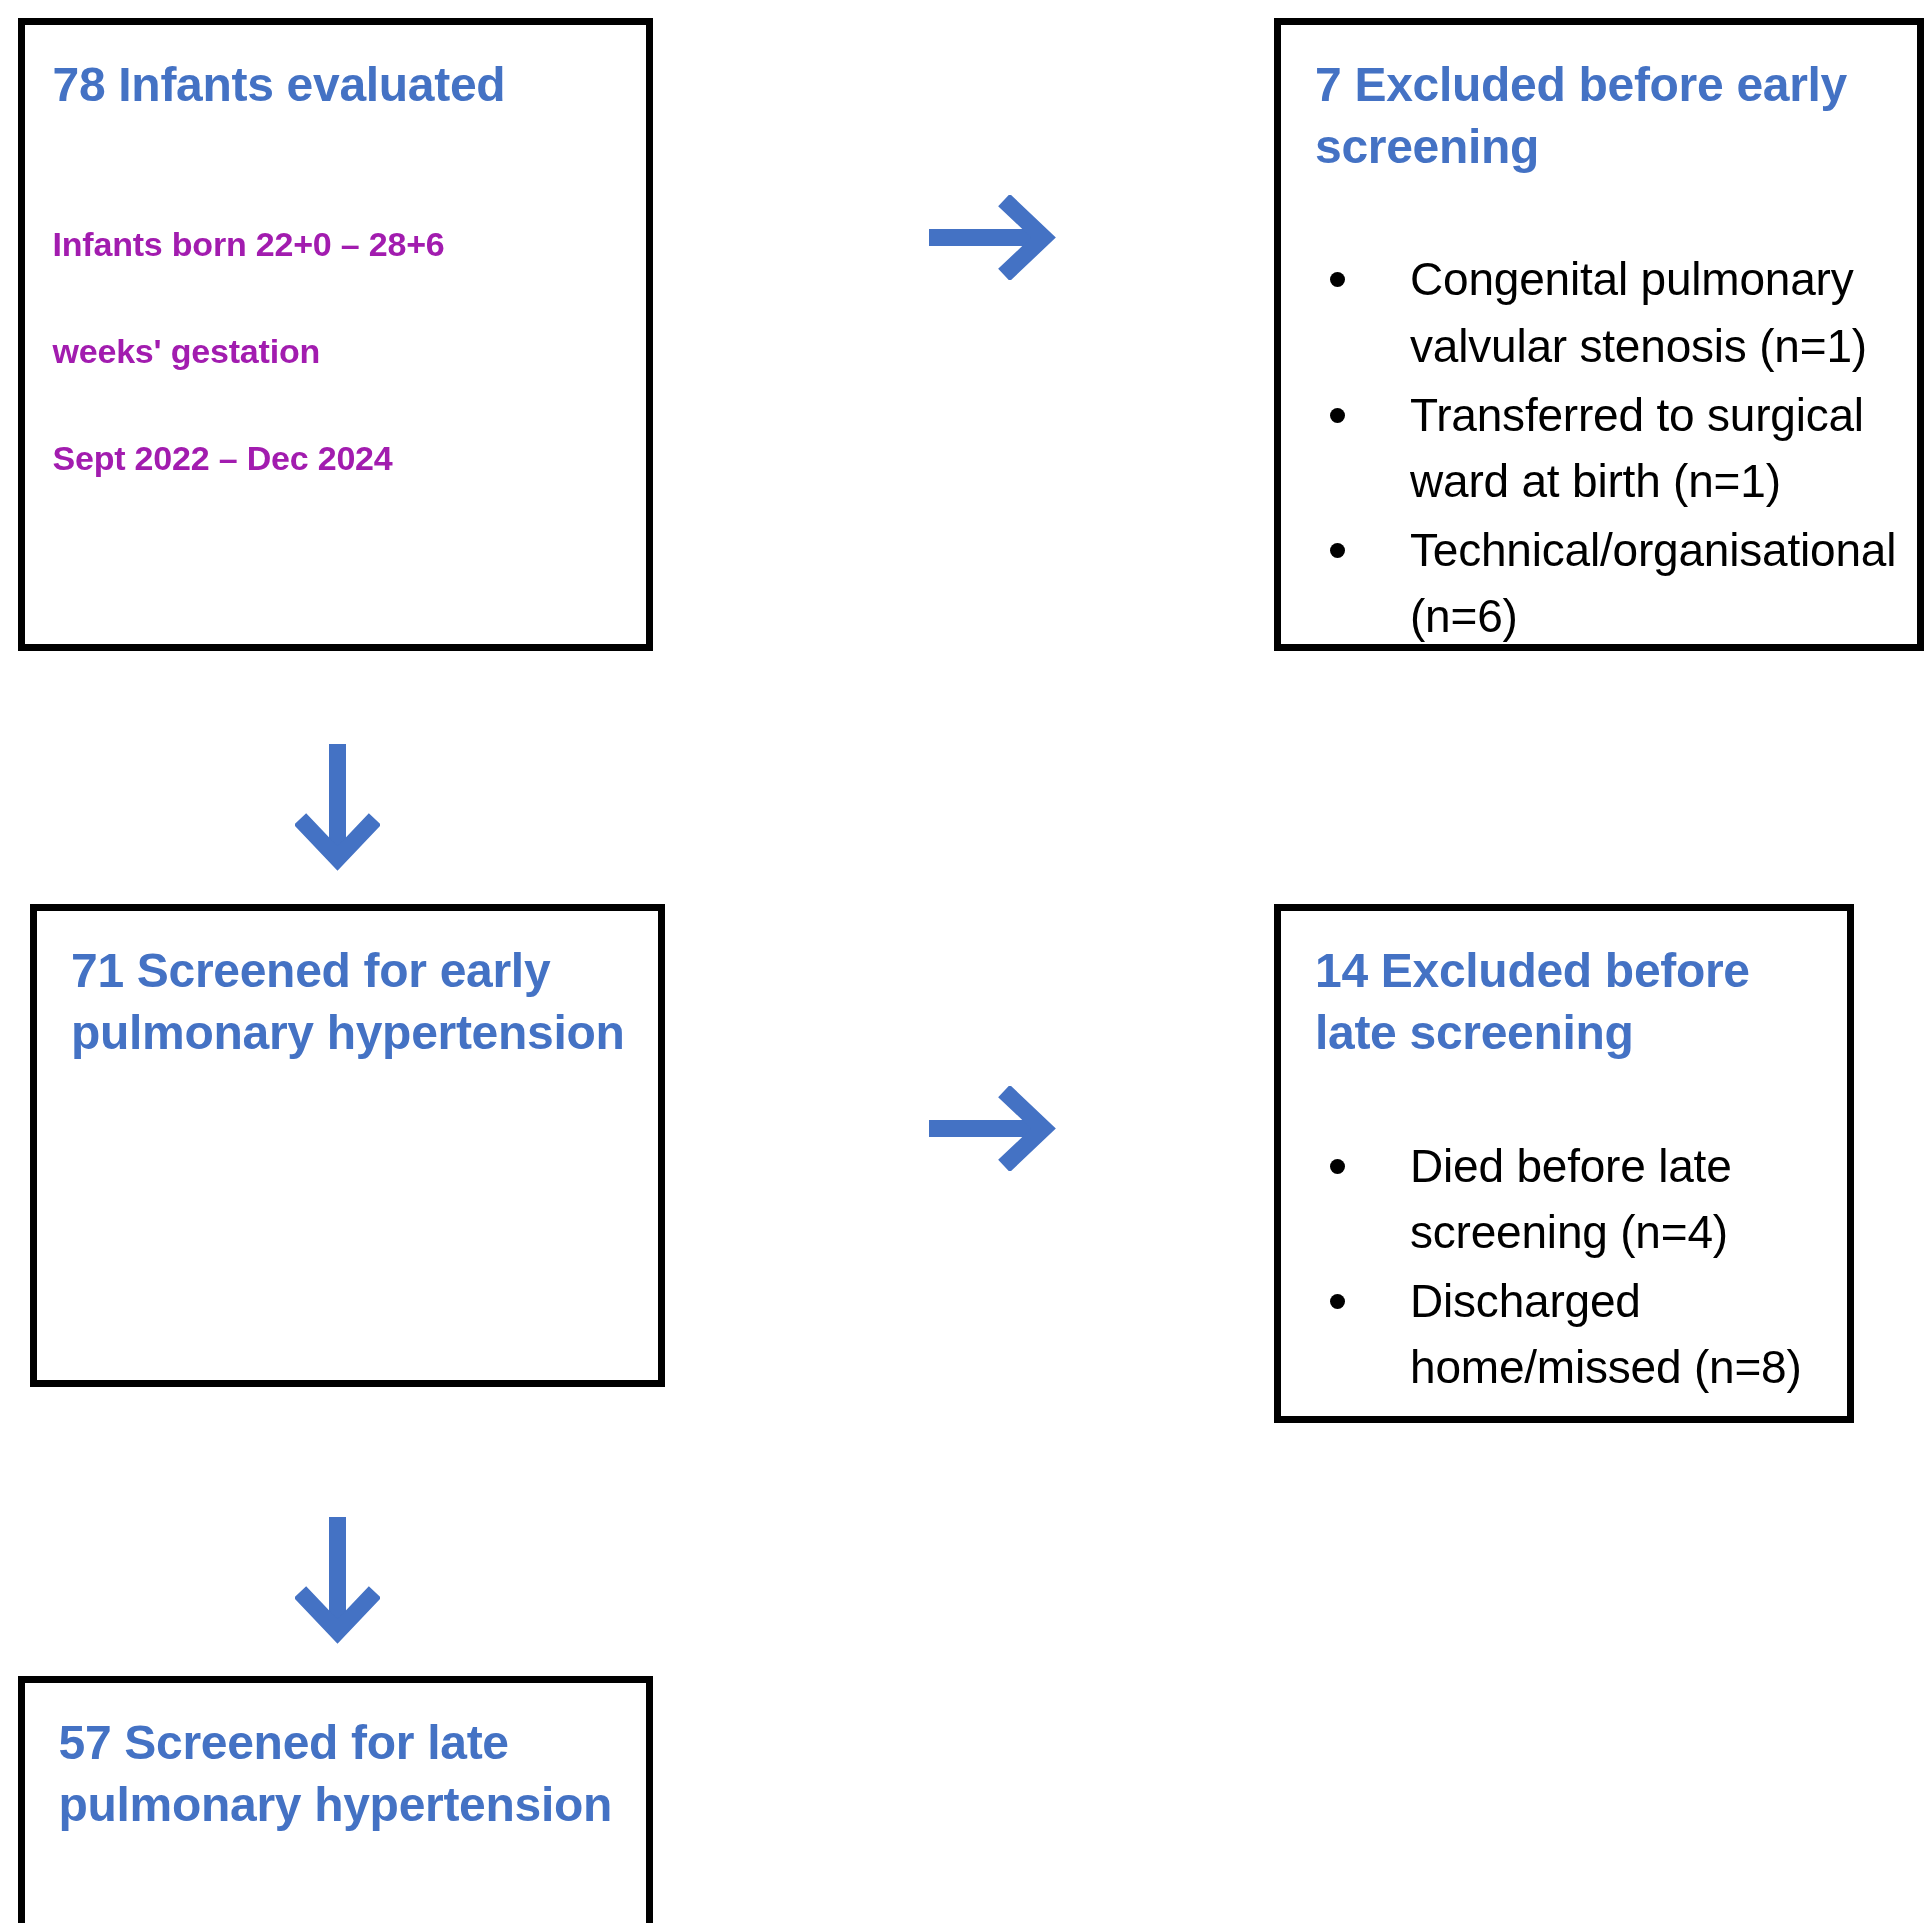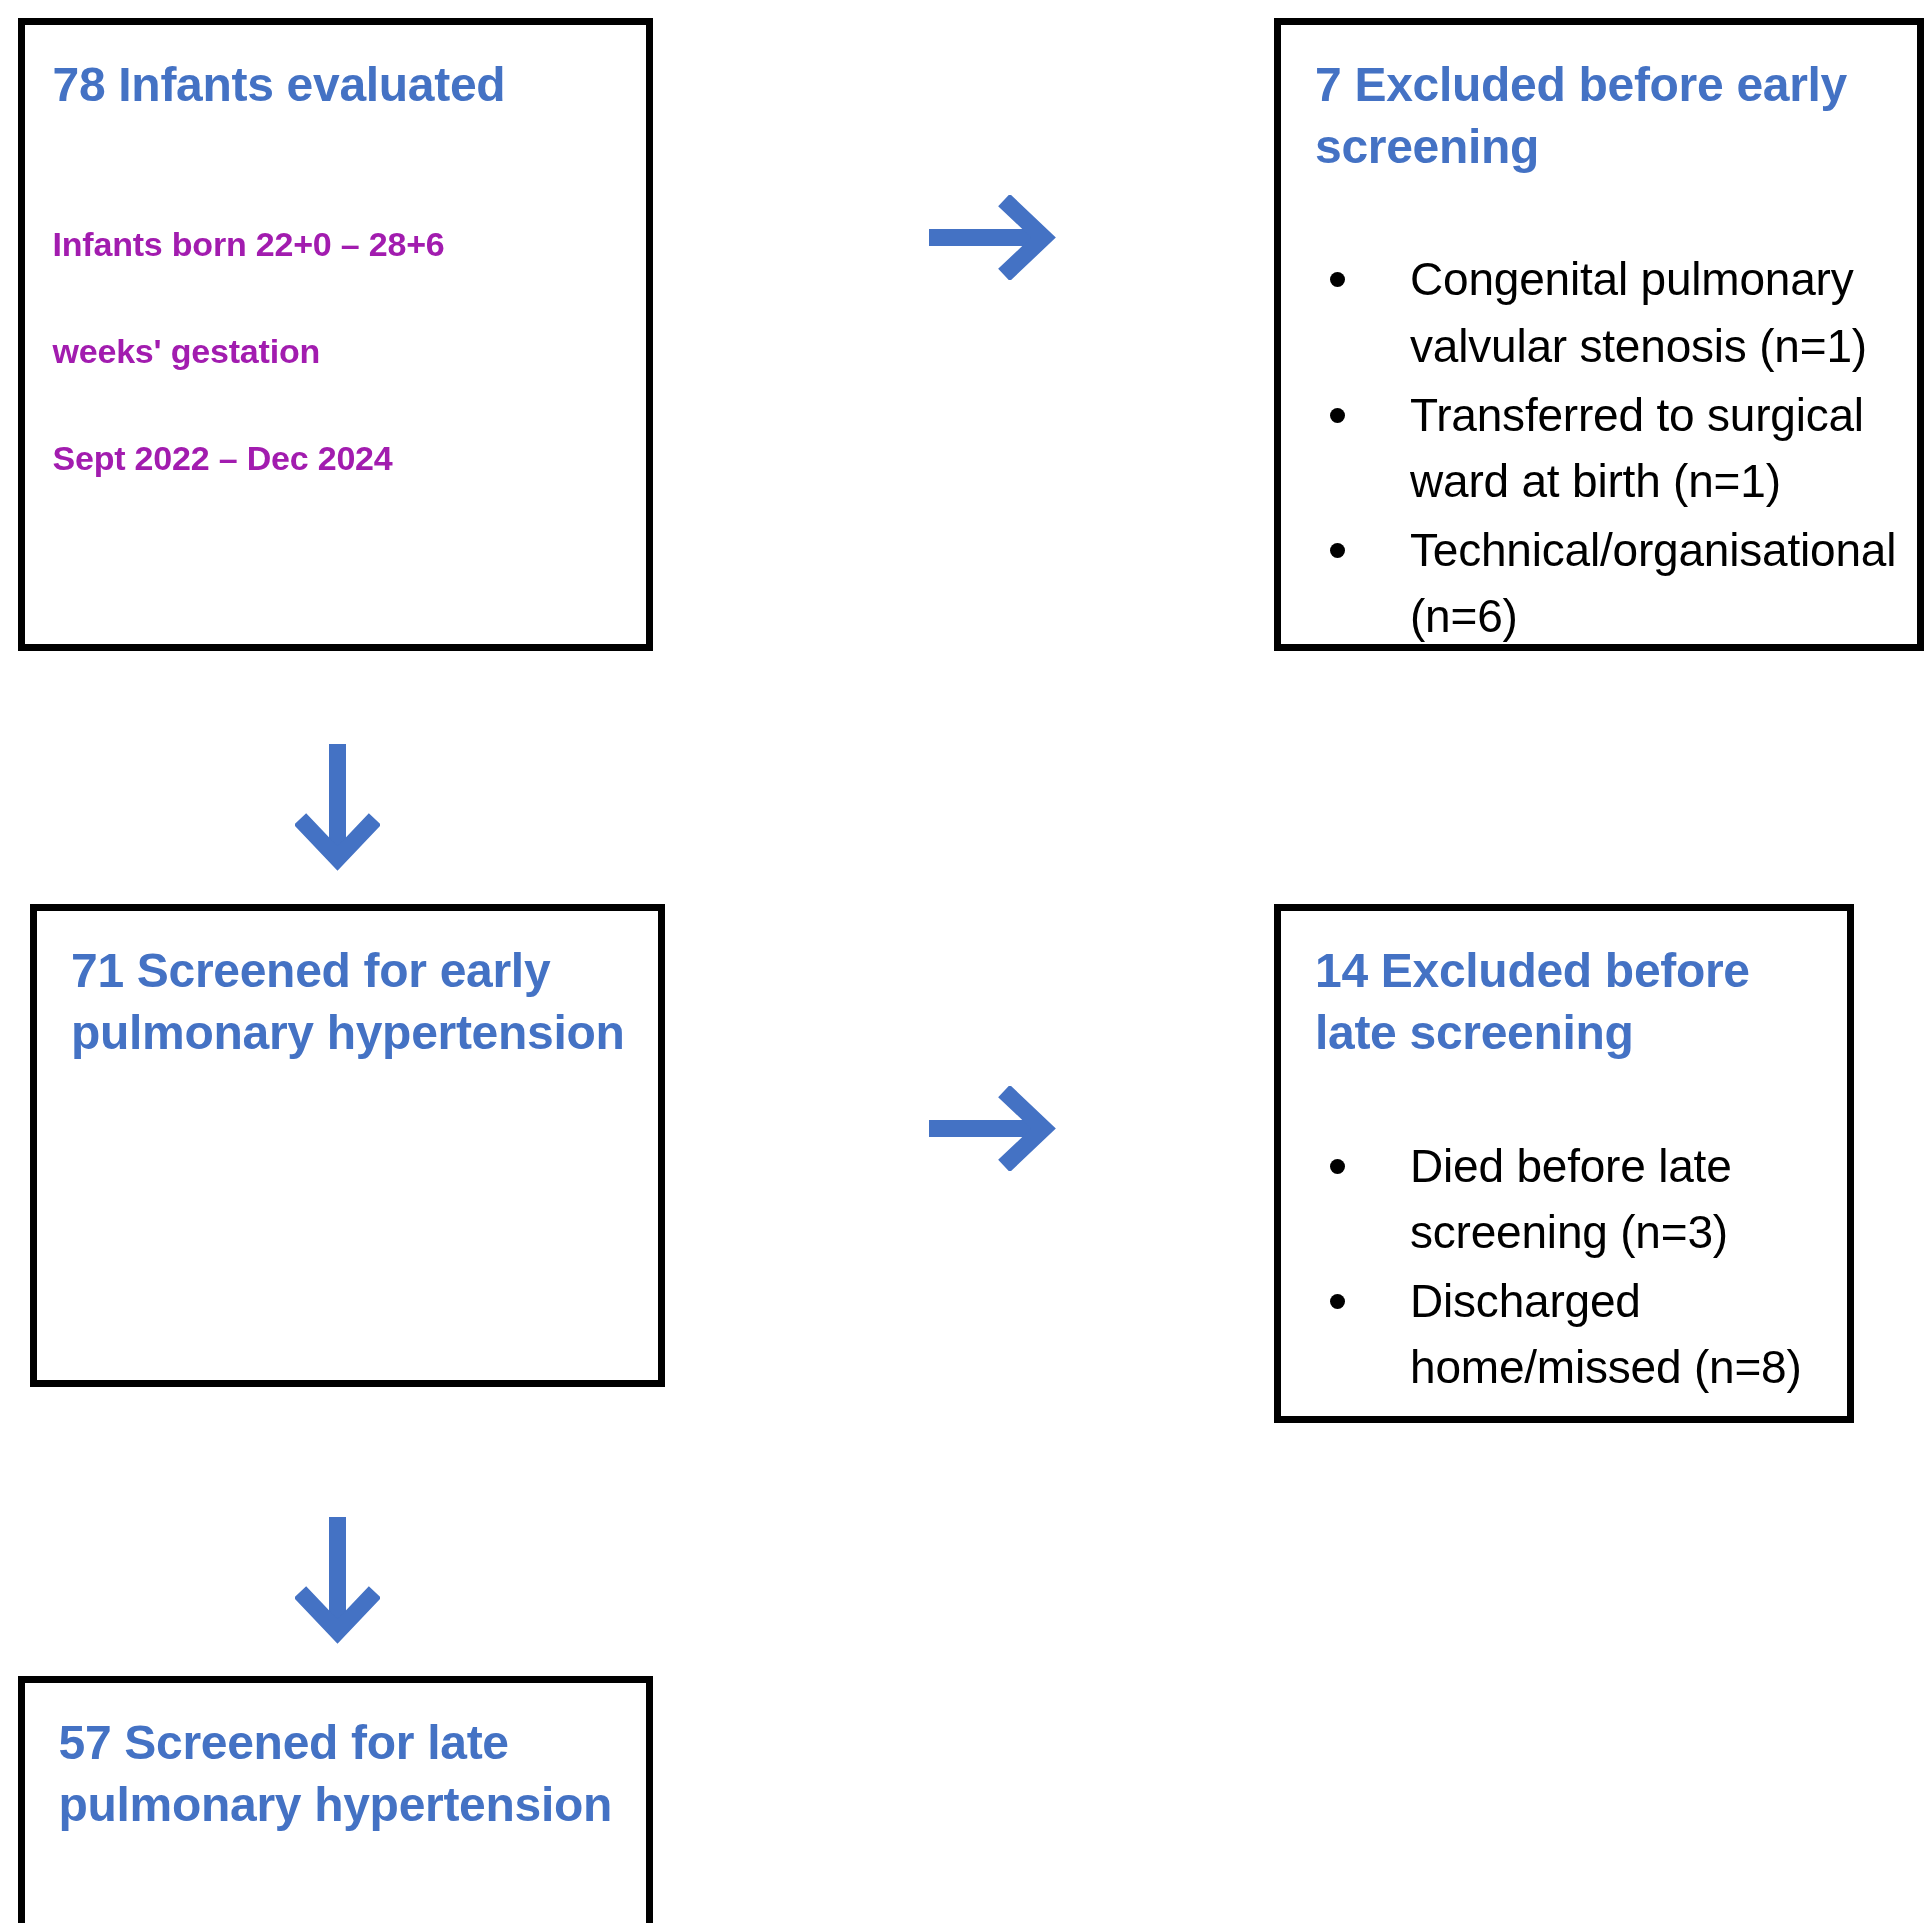--- a/index.html
+++ b/index.html
@@ -124,21 +124,21 @@
 
   <div class="flow-box" id="box-screened-early">
     <div class="box-title">71 Screened for early pulmonary hypertension</div>
   </div>
 
   <div class="flow-box" id="box-excluded-late">
     <div class="box-title">14 Excluded before late screening</div>
     <ul class="bullet-list">
       <li>
         <span class="bullet-dot"></span>
-        <span>Died before late screening (n=3)</span>
+        <span>Died before late screening (n=4)</span>
       </li>
       <li>
         <span class="bullet-dot"></span>
         <span>Discharged home/missed (n=8)</span>
       </li>
     </ul>
   </div>
 
   <div class="flow-box" id="box-screened-late">
     <div class="box-title">57 Screened for late pulmonary hypertension</div>

